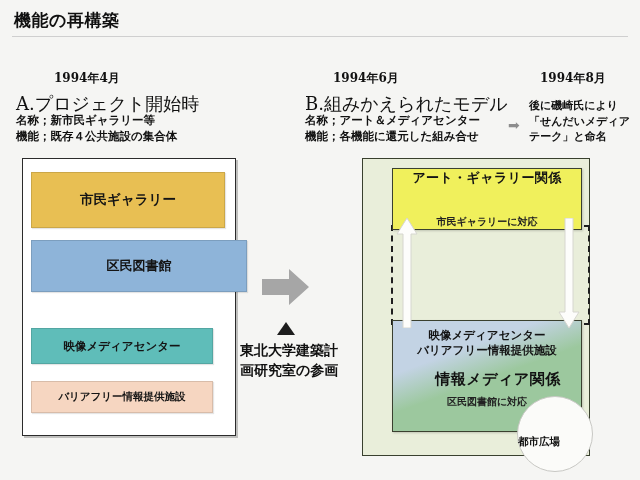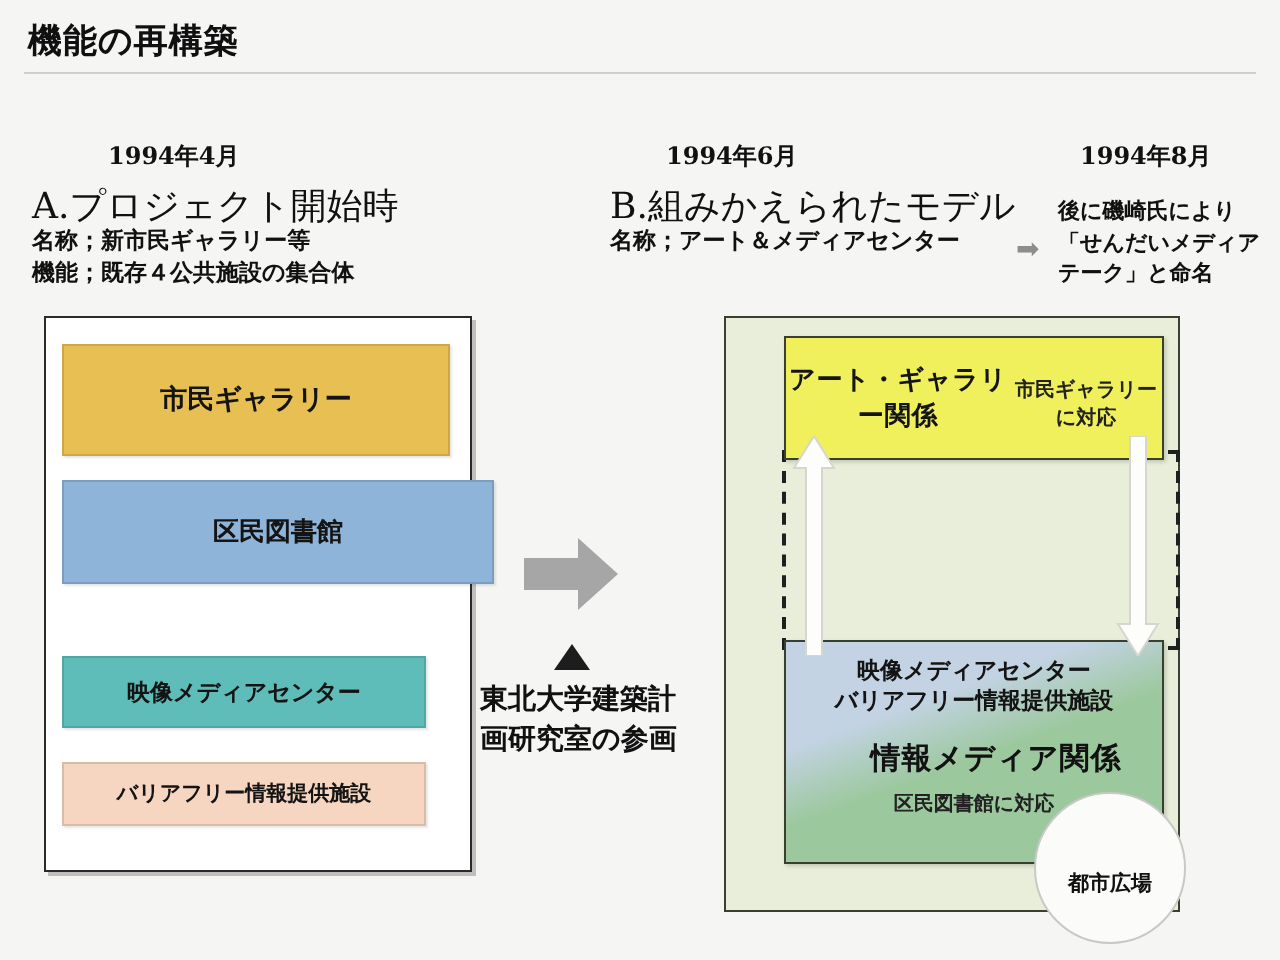--- a/index.html
+++ b/index.html
@@ -109,39 +109,39 @@
     background:#e9eeda;
     border:1.5px solid #39402e;
     box-sizing:border-box;
   }
 
   #plaza-circle{
     left:517px;top:396px;width:74px;height:74px;
     border-radius:50%;
     background:#fbfbf9;
     border:1px solid #c8c8c4;
-    display:flex;align-items:center;justify-content:center;
+    display:flex;align-items:center;
   }
   #plaza-label{
     font-size:10.5px;font-weight:bold;color:#111;
     margin-top:16px;
   }
 
   #dashed-zone{
     left:391px;top:225px;width:199px;height:100px;
     border:2px dashed #1f1f1f;
     box-sizing:border-box;
     background:transparent;
   }
 
   .unit-box{
     box-sizing:border-box;
     border:1.5px solid #3a402f;
     box-shadow:1px 1px 2px rgba(0,0,0,.18);
-    display:flex;flex-direction:row;align-items:center;justify-content:center;
+    display:flex;flex-direction:column;align-items:center;justify-content:space-between;
     text-align:center;
   }
   #box-art{
     left:392px;top:168px;width:190px;height:62px;
     background:#f0f05c;
   }
   #box-art .main{font-size:13px;font-weight:bold;color:#141414;letter-spacing:.4px;}
   #box-art .sub{font-size:10px;font-weight:bold;color:#222;margin-top:5px;}
 
   #box-info{
@@ -198,20 +198,21 @@
 
   <div class="abs caption" id="caption-left">
     <div class="lead">A.プロジェクト開始時</div>
     <div>名称；新市民ギャラリー等</div>
     <div>機能；既存４公共施設の集合体</div>
   </div>
 
   <div class="abs caption" id="caption-mid">
     <div class="lead">B.組みかえられたモデル</div>
     <div>名称；アート＆メディアセンター</div>
+    <div>機能；各機能に還元した組み合せ</div>
   </div>
 
   <div class="abs" id="naming-arrow">➡</div>
   <div class="abs" id="naming-note">
     <div>後に磯崎氏により</div>
     <div>「せんだいメディア</div>
     <div>テーク」と命名</div>
   </div>
 
   <div class="abs" id="panel-before"></div>

